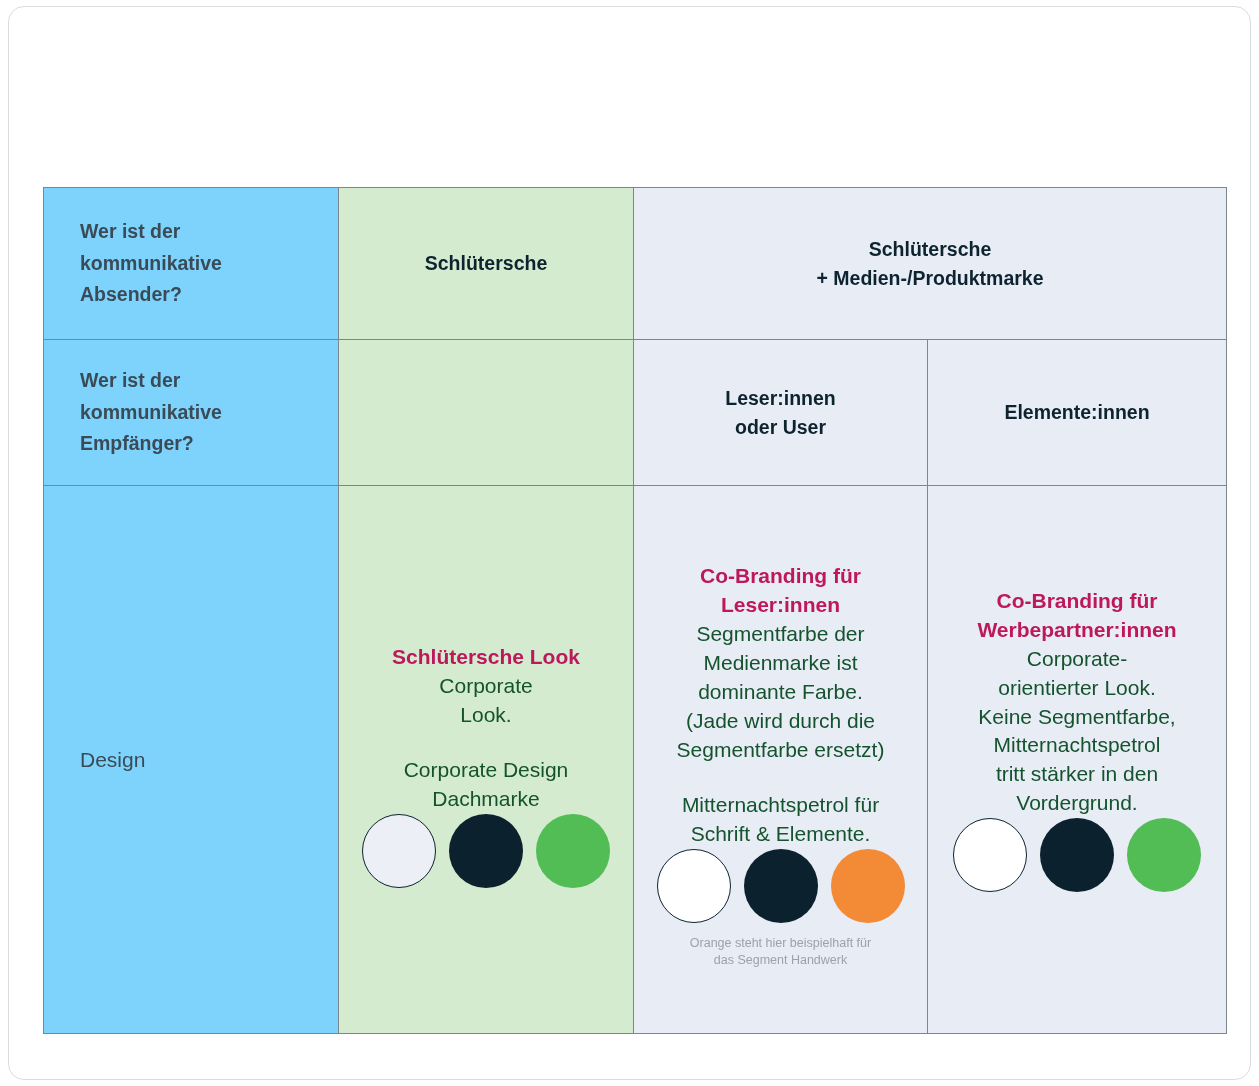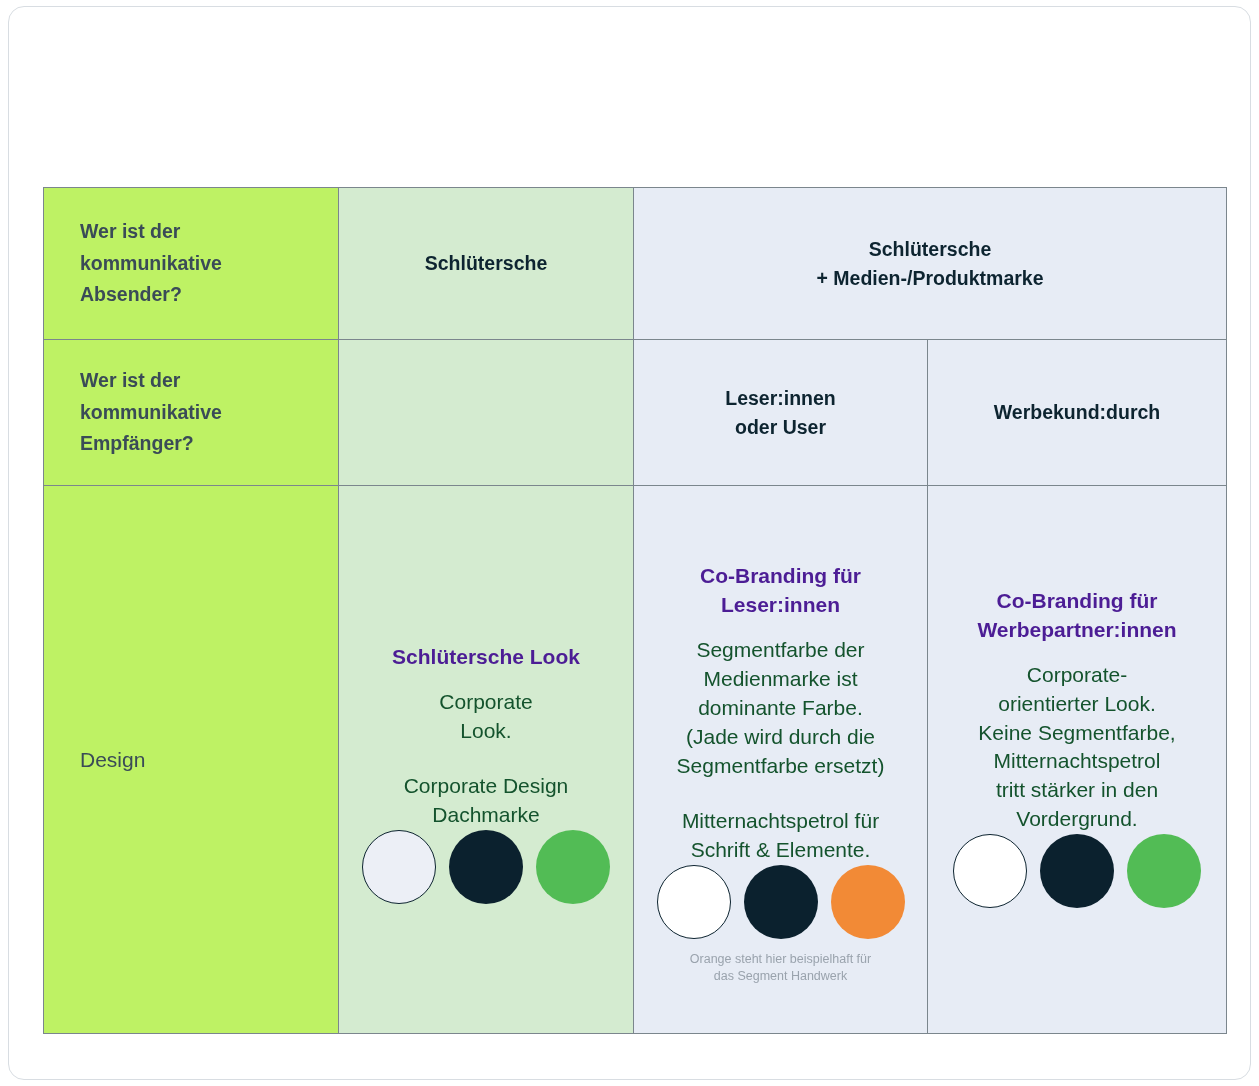--- a/index.html
+++ b/index.html
@@ -57,21 +57,21 @@
   .col-mid    { width: 294px; }
   .col-right  { width: 299px; }
 
   .cell-inner {
     padding: 18px 18px;
     box-sizing: border-box;
   }
 
   .bg-green { background: #d4ebd0; }
   .bg-blue  { background: #e7ecf5; }
-  .bg-white { background: #bef264; }
+  .bg-white { background: #7dd3fc; }
 
   .rowq-label {
     font-size: 19.5px;
     font-weight: 700;
     line-height: 1.62;
     color: #3a4b57;
     padding-left: 36px;
     padding-right: 12px;
   }
 
@@ -103,22 +103,22 @@
     box-sizing: border-box;
     height: 100%;
     display: flex;
     flex-direction: column;
     justify-content: flex-start;
   }
   .body-title {
     font-size: 21px;
     font-weight: 700;
     line-height: 1.38;
-    color: #4c1d95;
-    margin: 16px;
+    color: #be185d;
+    margin: 0;
   }
   .body-text {
     font-size: 21px;
     font-weight: 400;
     line-height: 1.38;
     color: #14532d;
     margin: 0;
     white-space: pre-line;
   }
   .body-text.gap {
@@ -191,21 +191,21 @@
 Empfänger?</div>
         </td>
         <td class="bg-green">
           <div class="cell-inner head-text" style="white-space: pre-line;"></div>
         </td>
         <td class="bg-blue">
           <div class="cell-inner head-text" style="white-space: pre-line;">Leser:innen
 oder User</div>
         </td>
         <td class="bg-blue">
-          <div class="cell-inner head-text" style="white-space: pre-line;">Werbekund:durch</div>
+          <div class="cell-inner head-text" style="white-space: pre-line;">Elemente:innen</div>
         </td>
       </tr>
 
       <tr class="row3">
         <td class="bg-white">
           <div class="design-label">Design</div>
         </td>
 
         <td class="bg-green body-cell">
           <div class="body-inner">

